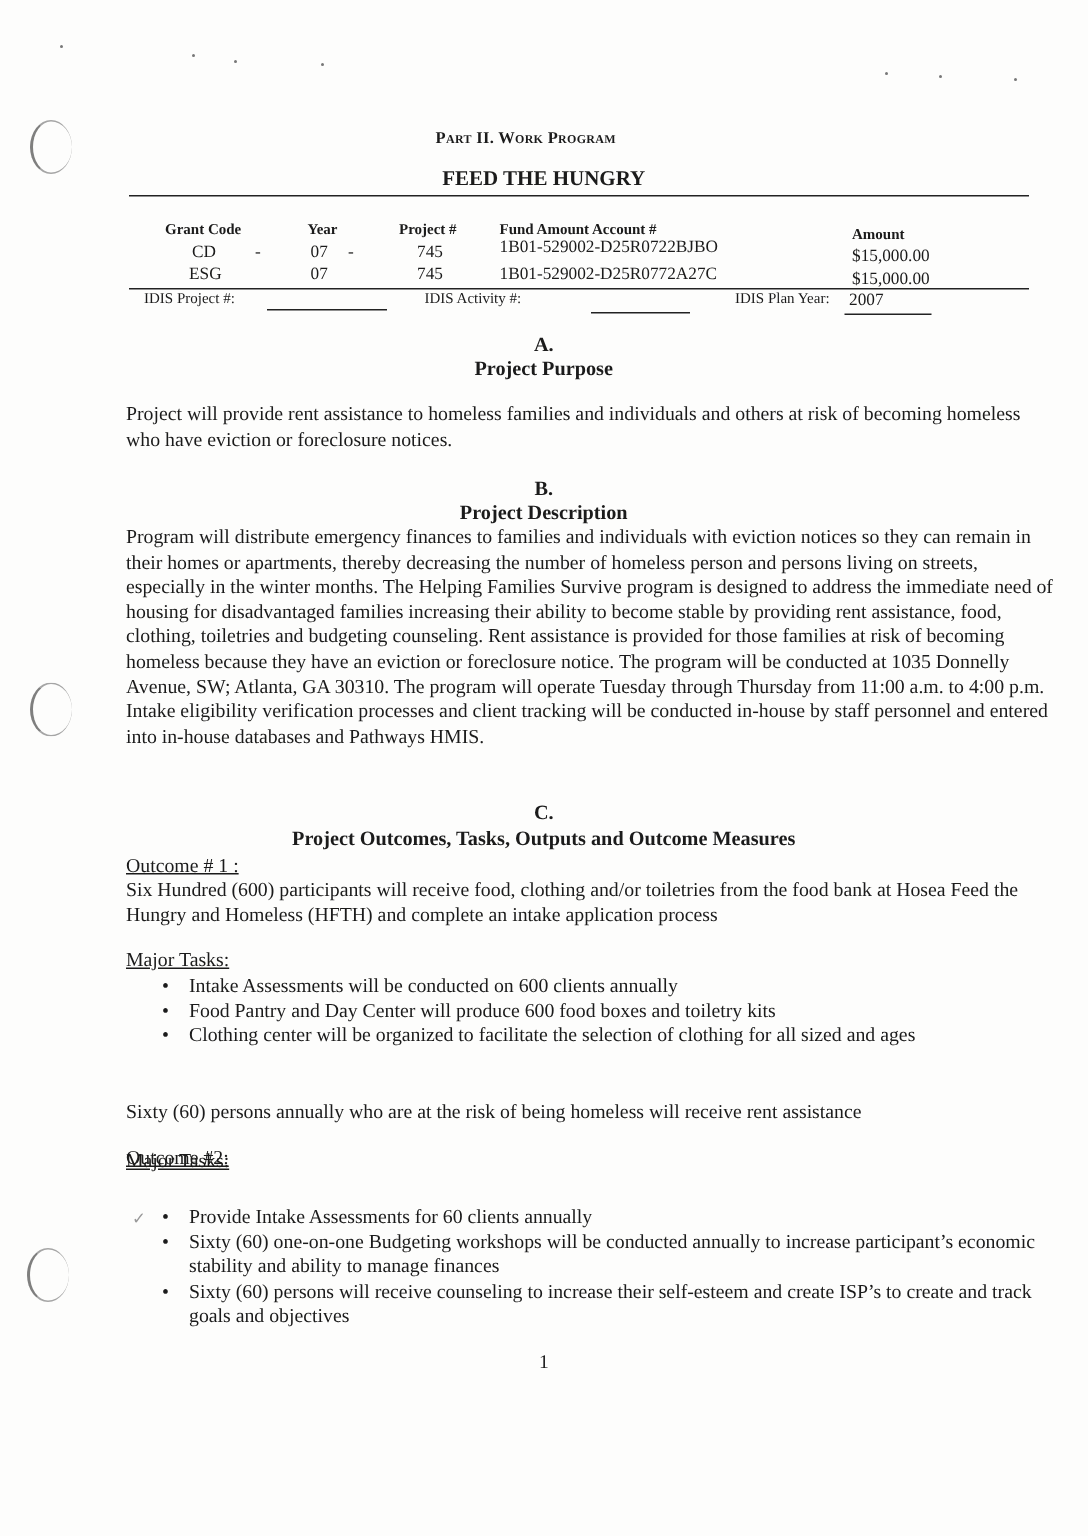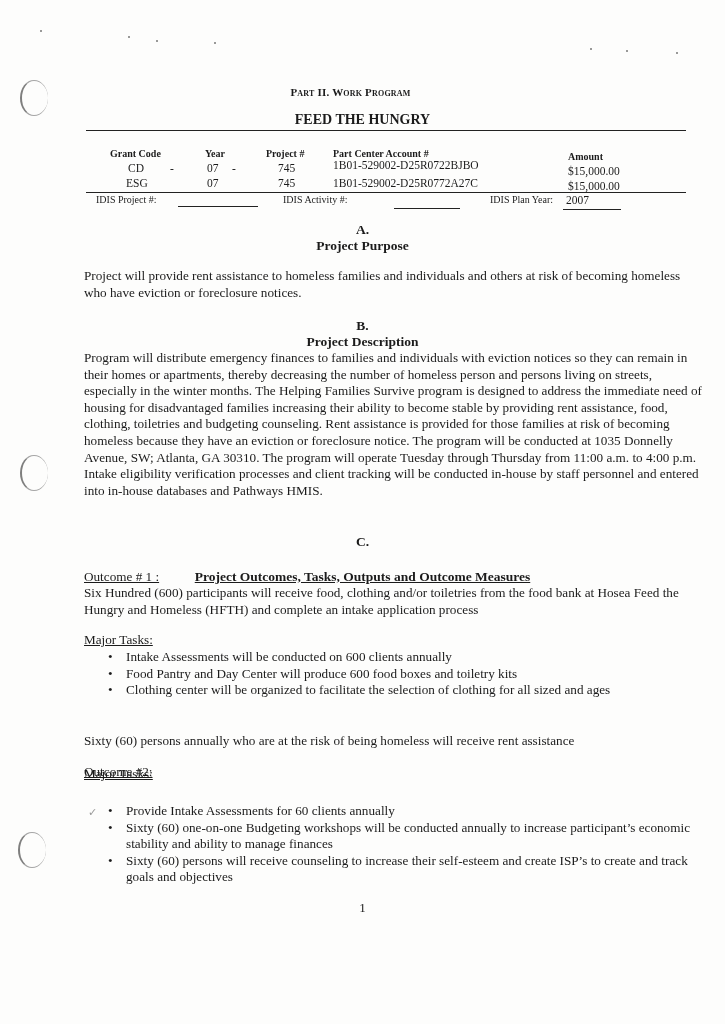--- a/index.html
+++ b/index.html
@@ -40,21 +40,21 @@
 <div class="speck" style="left:676px;top:52px;"></div>
 
 <div class="abs part">Part II. Work Program</div>
 <div class="abs title">FEED THE HUNGRY</div>
 <div class="rule" style="left:86px;top:130px;width:600px;"></div>
 
 <div>
   <div class="th" style="left:110px;">Grant Code</div>
   <div class="th" style="left:205px;">Year</div>
   <div class="th" style="left:266px;">Project #</div>
-  <div class="th" style="left:333px;">Part Center Account #</div>
+  <div class="th" style="left:333px;">Fund Amount Account #</div>
   <div class="th" style="left:568px;top:151px;">Amount</div>
 
   <div>
     <div class="td" style="left:128px;top:162px;">CD</div>
     <div class="td" style="left:170px;top:162px;">-</div>
     <div class="td" style="left:207px;top:162px;">07</div>
     <div class="td" style="left:232px;top:162px;">-</div>
     <div class="td" style="left:278px;top:162px;">745</div>
     <div class="td" style="left:333px;top:162px;margin-top:15px;">1B01-529002-D25R0772A27C</div>
     <div class="td" style="left:568px;top:165px;">$15,000.00</div>
@@ -79,21 +79,21 @@
 
 <div class="sec-letter" style="top:222px;">A.</div>
 <div class="sec-title" style="top:238px;">Project Purpose</div>
 <div class="para" style="top:268px;">Project will provide rent assistance to homeless families and individuals and others at risk of becoming homeless who have eviction or foreclosure notices.</div>
 
 <div class="sec-letter" style="top:318px;">B.</div>
 <div class="sec-title" style="top:334px;">Project Description</div>
 <div class="para" style="top:350px;">Program will distribute emergency finances to families and individuals with eviction notices so they can remain in their homes or apartments, thereby decreasing the number of homeless person and persons living on streets, especially in the winter months.  The Helping Families Survive program is designed to address the immediate need of housing for disadvantaged families increasing their ability to become stable by providing rent assistance, food, clothing, toiletries and budgeting counseling.  Rent assistance is provided for those families at risk of becoming homeless because they have an eviction or foreclosure notice. The program will be conducted at 1035 Donnelly Avenue, SW; Atlanta, GA  30310.  The program will operate Tuesday through Thursday from 11:00 a.m. to 4:00 p.m.  Intake eligibility verification processes and client tracking will be conducted in-house by staff personnel and entered into in-house databases and Pathways HMIS.</div>
 
 <div class="sec-letter" style="top:534px;">C.</div>
-<div class="sec-title" style="top:569px;text-decoration:underline;">Project Outcomes, Tasks, Outputs and Outcome Measures</div>
+<div class="sec-title" style="top:551px;">Project Outcomes, Tasks, Outputs and Outcome Measures</div>
 
 <div class="para ul" style="top:569px;width:auto;">Outcome # 1   :</div>
 <div class="para" style="top:585px;">Six Hundred (600) participants will receive food, clothing and/or toiletries from the food bank at Hosea Feed the Hungry and Homeless (HFTH) and complete an intake application process</div>
 
 <div class="para ul" style="top:632px;width:auto;">Major Tasks:</div>
 <ul class="bullets" style="top:649px;">
   <li>Intake Assessments will be conducted on 600 clients annually</li>
   <li>Food Pantry and Day Center will produce 600 food boxes and toiletry kits</li>
   <li>Clothing center will be organized to facilitate the selection of clothing for all sized and ages</li>
 </ul>

